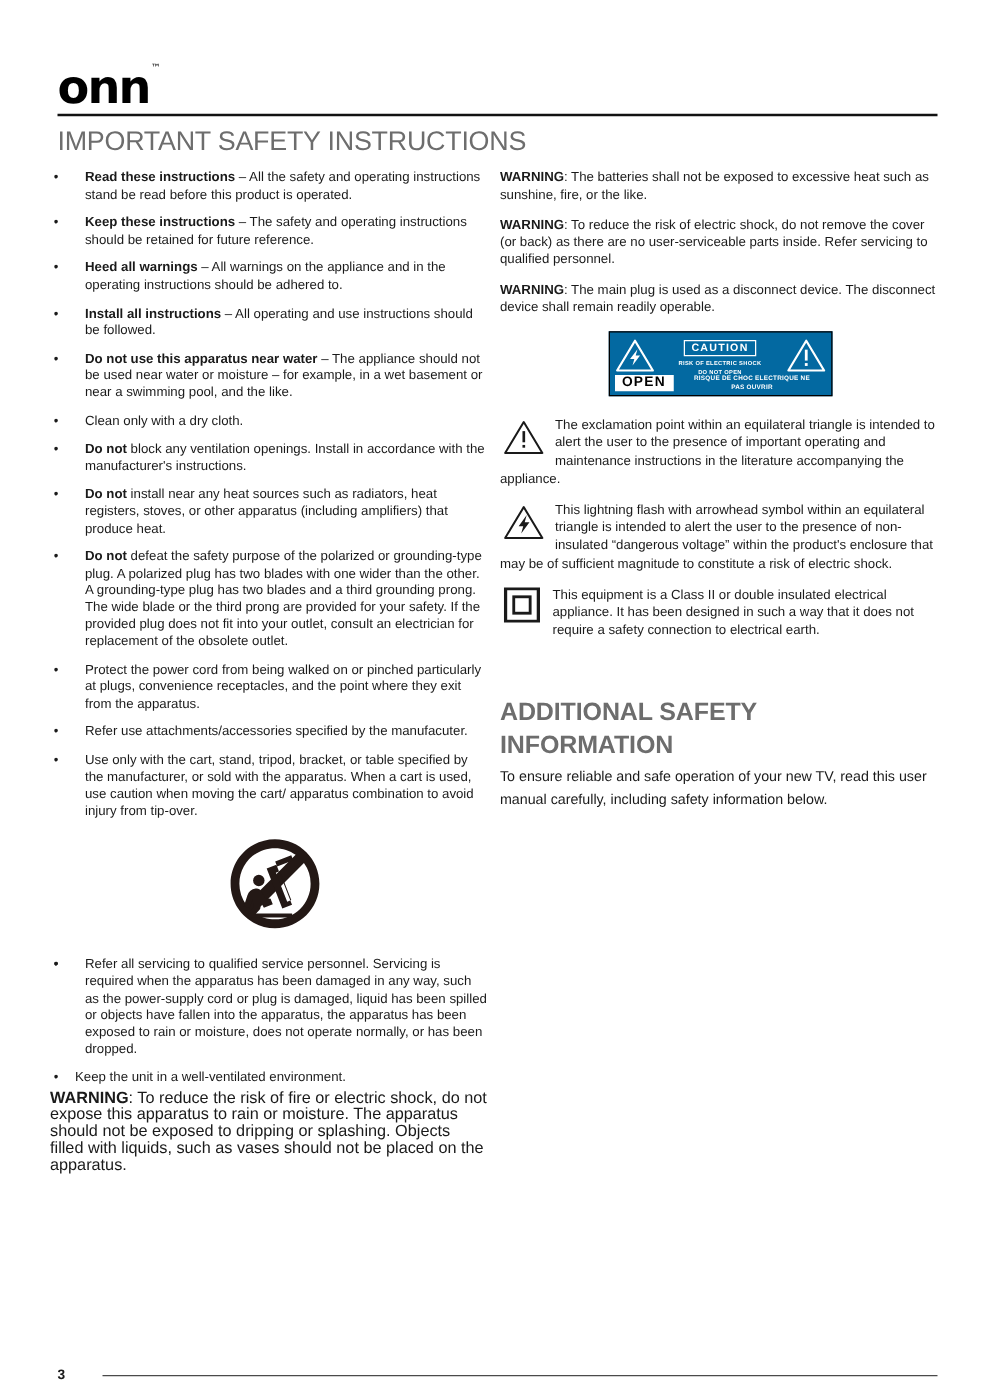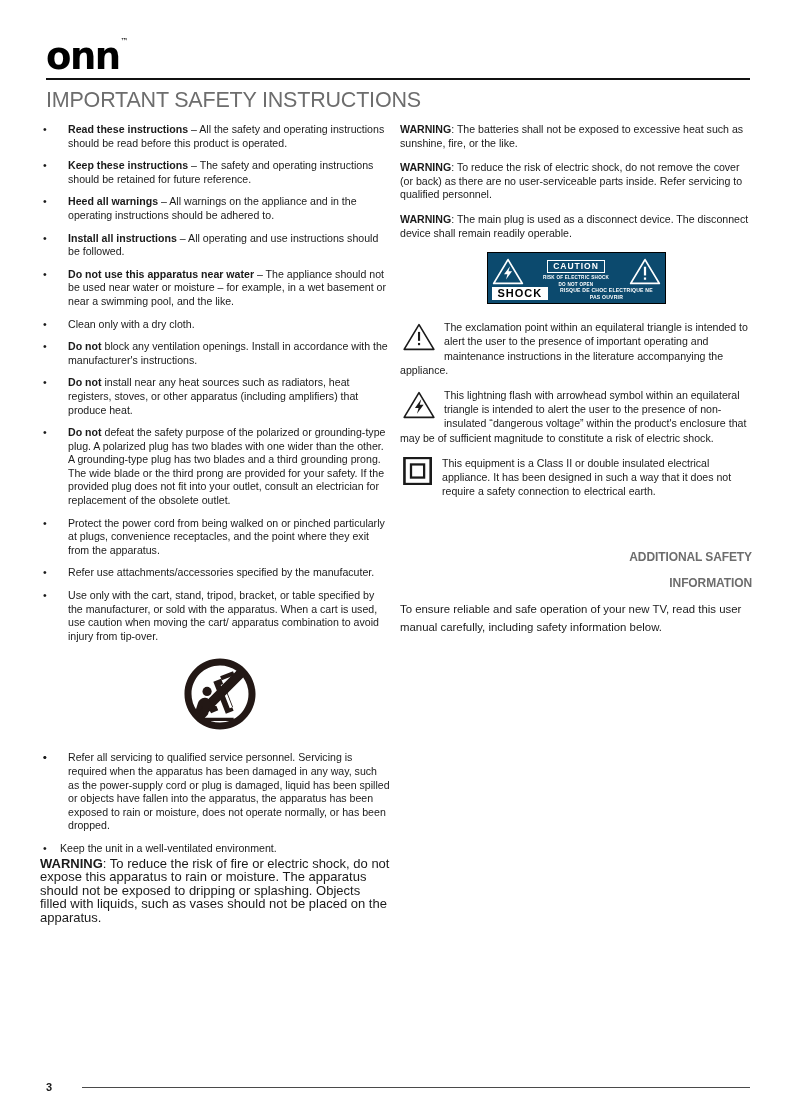--- a/index.html
+++ b/index.html
@@ -10,21 +10,21 @@
   body {
     width: 791px;
     height: 1118px;
     font-family: "Liberation Sans", sans-serif;
     color: #1a1a1a;
     position: relative;
     overflow: hidden;
   }
   .page {
     position: absolute;
-    left: 0; top: 3px;
+    left: 0; top: 16px;
     width: 791px;
     height: 966px;
     box-sizing: border-box;
   }
 
   
   .header {
     position: absolute;
     left: 46px;
     top: 34px;
@@ -130,21 +130,21 @@
   .cart-figure {
     margin: 14px 0 16px 0;
     text-align: center;
     padding-left: 10px;
   }
 
   
   .caution-box {
     margin: 12px auto 16px auto;
     width: 179px;
-    background: #0c4a6e;
+    background: #0369a1;
     border: 1px solid #000;
     padding: 4px 4px 3px 4px;
     box-sizing: border-box;
     position: relative;
   }
   .caution-row1 {
     display: flex;
     align-items: center;
     justify-content: space-between;
     height: 28px;
@@ -211,27 +211,26 @@
     height: 30px;
   }
   .sym-icon.sq {
     width: 30px;
     height: 28px;
     margin: 1px 9px 0 3px;
   }
 
   
   .sec-title {
-    font-size: 12px;
+    font-size: 20px;
     font-weight: bold;
     color: #6d6d6d;
     line-height: 26px;
     letter-spacing: -0.1px;
     margin: 0 0 4px 0;
-    text-align: right;
   }
   .sec-body {
     font-size: 11.4px;
     line-height: 18px;
     margin: 0;
     color: #1a1a1a;
   }
 
   
   .footer {
@@ -262,21 +261,21 @@
   <div class="header">
     <div class="logo"><span>onn</span><span class="tm">™</span></div>
   </div>
   <div class="header-rule"></div>
 
   <div class="page-title">IMPORTANT SAFETY INSTRUCTIONS</div>
 
   <div class="col-left">
 
     <ul class="bullets">
-      <li><span class="bullet-dot">•</span><span class="b">Read these instructions</span><span> – All the safety and operating instructions should be read before this product is operated.</span></li>
+      <li><span class="bullet-dot">•</span><span class="b">Read these instructions</span><span> – All the safety and operating instructions stand be read before this product is operated.</span></li>
       <li><span class="bullet-dot">•</span><span class="b">Keep these instructions</span><span> – The safety and operating instructions should be retained for future reference.</span></li>
       <li><span class="bullet-dot">•</span><span class="b">Heed all warnings</span><span> – All warnings on the appliance and in the operating instructions should be adhered to.</span></li>
       <li><span class="bullet-dot">•</span><span class="b">Install all instructions</span><span> – All operating and use instructions should be followed.</span></li>
       <li><span class="bullet-dot">•</span><span class="b">Do not use this apparatus near water</span><span> – The appliance should not be used near water or moisture – for example, in a wet basement or near a swimming pool, and the like.</span></li>
       <li><span class="bullet-dot">•</span><span class="b"></span><span>Clean only with a dry cloth.</span></li>
       <li><span class="bullet-dot">•</span><span class="b">Do not</span><span> block any ventilation openings. Install in accordance with the manufacturer's instructions.</span></li>
       <li><span class="bullet-dot">•</span><span class="b">Do not</span><span> install near any heat sources such as radiators, heat registers, stoves, or other apparatus (including amplifiers) that produce heat.</span></li>
       <li><span class="bullet-dot">•</span><span class="b">Do not</span><span> defeat the safety purpose of the polarized or grounding-type plug. A polarized plug has two blades with one wider than the other. A grounding-type plug has two blades and a third grounding prong. The wide blade or the third prong are provided for your safety. If the provided plug does not fit into your outlet, consult an electrician for replacement of the obsolete outlet.</span></li>
       <li><span class="bullet-dot">•</span><span class="b"></span><span>Protect the power cord from being walked on or pinched particularly at plugs, convenience receptacles, and the point where they exit from the apparatus.</span></li>
       <li><span class="bullet-dot">•</span><span class="b"></span><span>Refer use attachments/accessories specified by the manufacuter.</span></li>
@@ -323,21 +322,21 @@
           <div class="caution-sub">RISK OF ELECTRIC SHOCK</div>
           <div class="caution-sub">DO NOT OPEN</div>
         </div>
         <svg width="32" height="27" viewBox="0 0 40 34">
           <path d="M20 2 38 32H2z" fill="none" stroke="#ffffff" stroke-width="2.2" stroke-linejoin="round"></path>
           <rect x="18.6" y="11" width="2.8" height="11" fill="#ffffff"></rect>
           <rect x="18.6" y="24.5" width="2.8" height="2.9" fill="#ffffff"></rect>
         </svg>
       </div>
       <div class="caution-row2">
-        <div class="avis">SHOCK</div>
+        <div class="avis">OPEN</div>
         <div class="avis-text">
           <div>RISQUE DE CHOC ELECTRIQUE NE</div>
           <div>PAS OUVRIR</div>
         </div>
       </div>
     </div>
 
     <div class="sym-block">
       <svg class="sym-icon" viewBox="0 0 40 34">
         <path d="M20 2.5 37.5 31.5H2.5z" fill="none" stroke="#1a1a1a" stroke-width="1.9" stroke-linejoin="round"></path>

